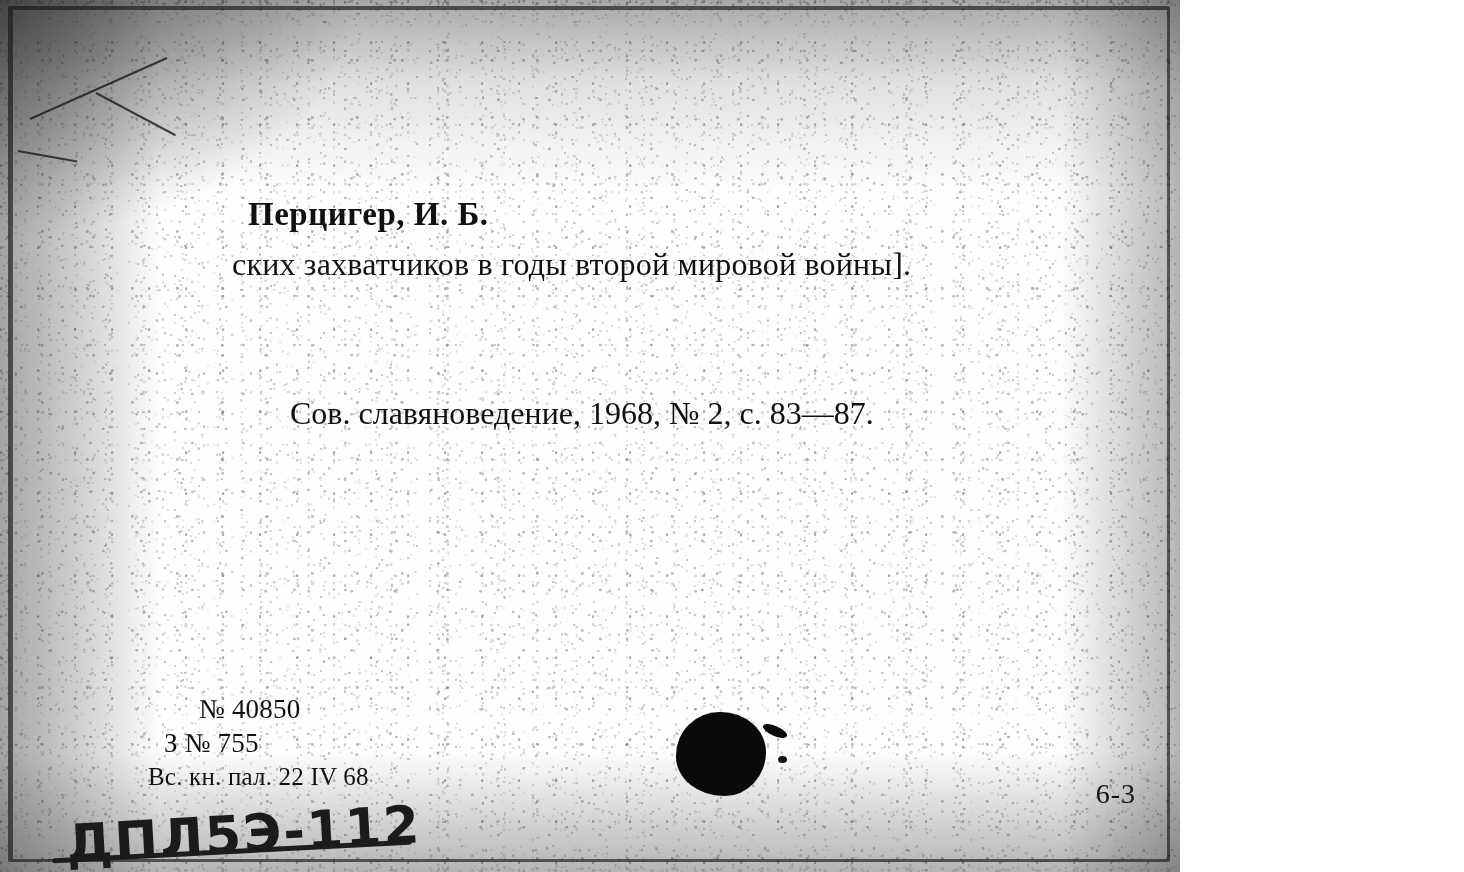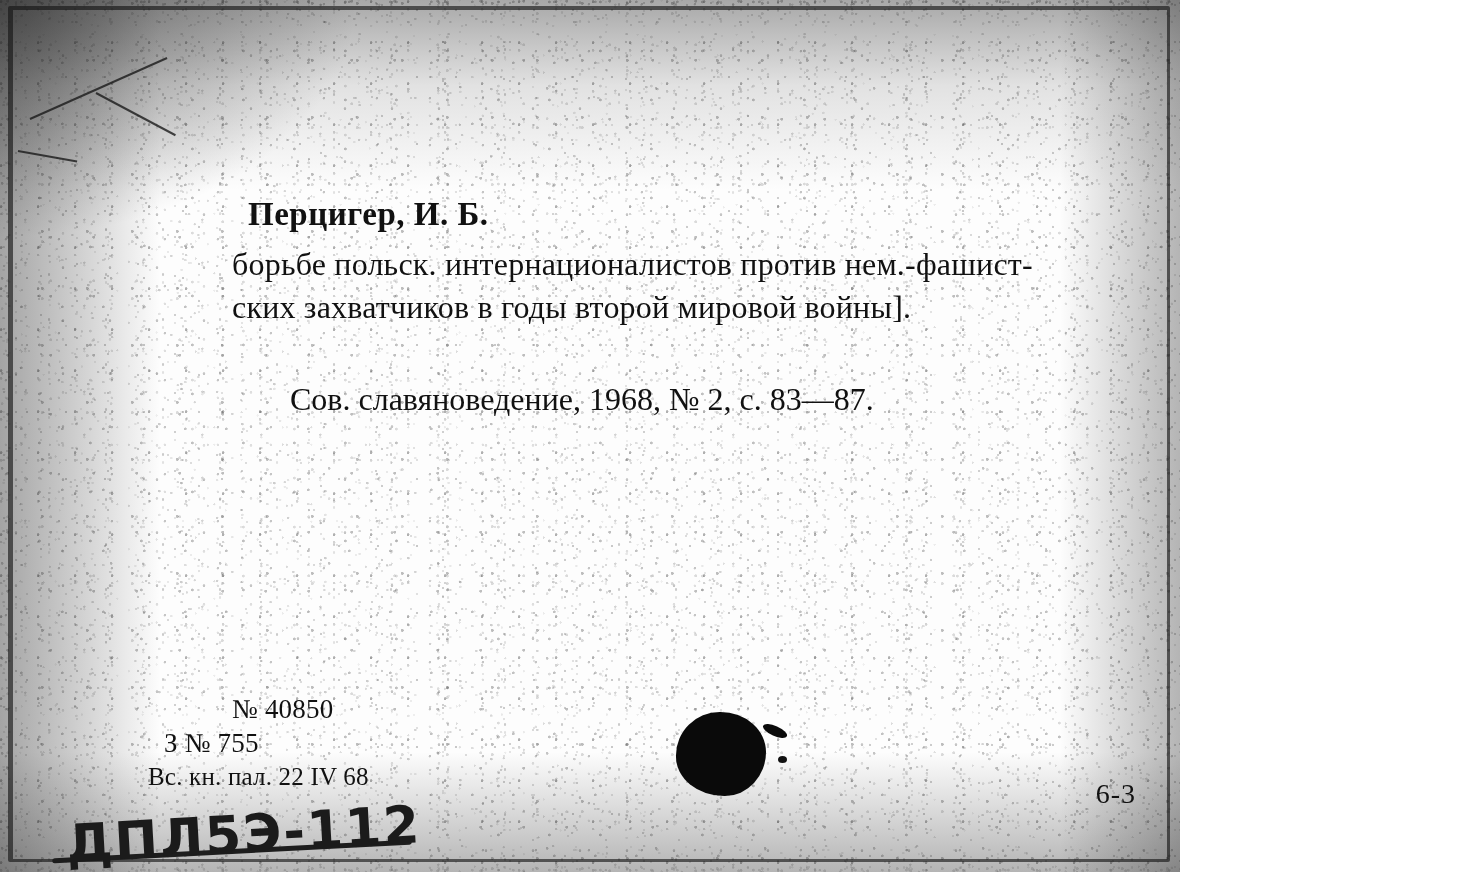--- a/index.html
+++ b/index.html
@@ -133,37 +133,37 @@
     width: 1190px;
     font-size: 32px;
     line-height: 43px;
     letter-spacing: .2px;
   }
   .line-indent { display: block; text-indent: 58px; }
   .line { display: block; }
   .source {
     position: absolute;
     left: 232px;
-    top: 378px;
+    top: 392px;
     width: 1190px;
     font-size: 32px;
     line-height: 43px;
     text-indent: 58px;
   }
 
   
   .register {
     position: absolute;
     left: 148px;
     bottom: 78px;
     font-size: 27px;
     line-height: 34px;
     letter-spacing: .2px;
   }
-  .reg-1 { margin-left: 84px; }
+  .reg-1 { margin-left: 51px; }
   .reg-2 { margin-left: 16px; }
   .reg-3 { font-size: 25px; }
 
   .shelfmark {
     position: absolute;
     right: 44px;
     bottom: 62px;
     font-size: 28px;
     letter-spacing: 1px;
   }
@@ -237,21 +237,20 @@
   <div class="corner-dark"></div>
   <div class="border-frame"></div>
 
   <div class="crack" style="left:30px; top:118px; width:150px; height:2px; transform:rotate(-24deg);"></div>
   <div class="crack" style="left:96px; top:92px; width:90px; height:2px; transform:rotate(28deg);"></div>
   <div class="crack" style="left:18px; top:150px; width:60px; height:2px; transform:rotate(10deg);"></div>
 
   <div class="author">Перцигер, И. Б.</div>
 
   <div class="body-block">
-    <span class="line">борьбе польск. интернационалистов против нем.-фашист-</span>
     <span class="line">ских захватчиков в годы второй мировой войны].</span>
   </div>
 
   <div class="source">Сов. славяноведение, 1968, № 2, с. 83—87.</div>
 
   <div class="register">
     <div class="reg-1">№ 40850</div>
     <div class="reg-2">З № 755</div>
     <div class="reg-3">Вс. кн. пал. 22 IV 68</div>
   </div>

